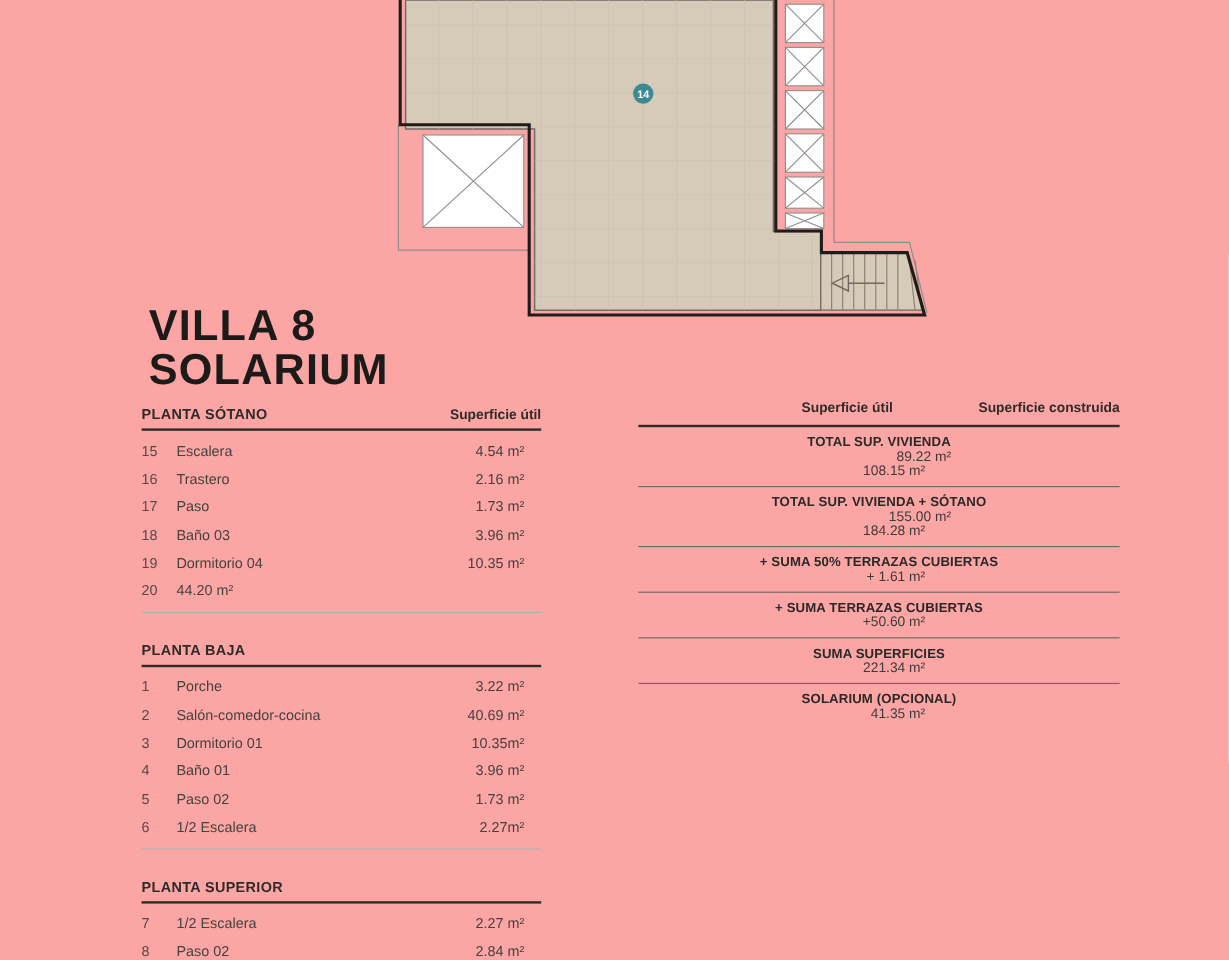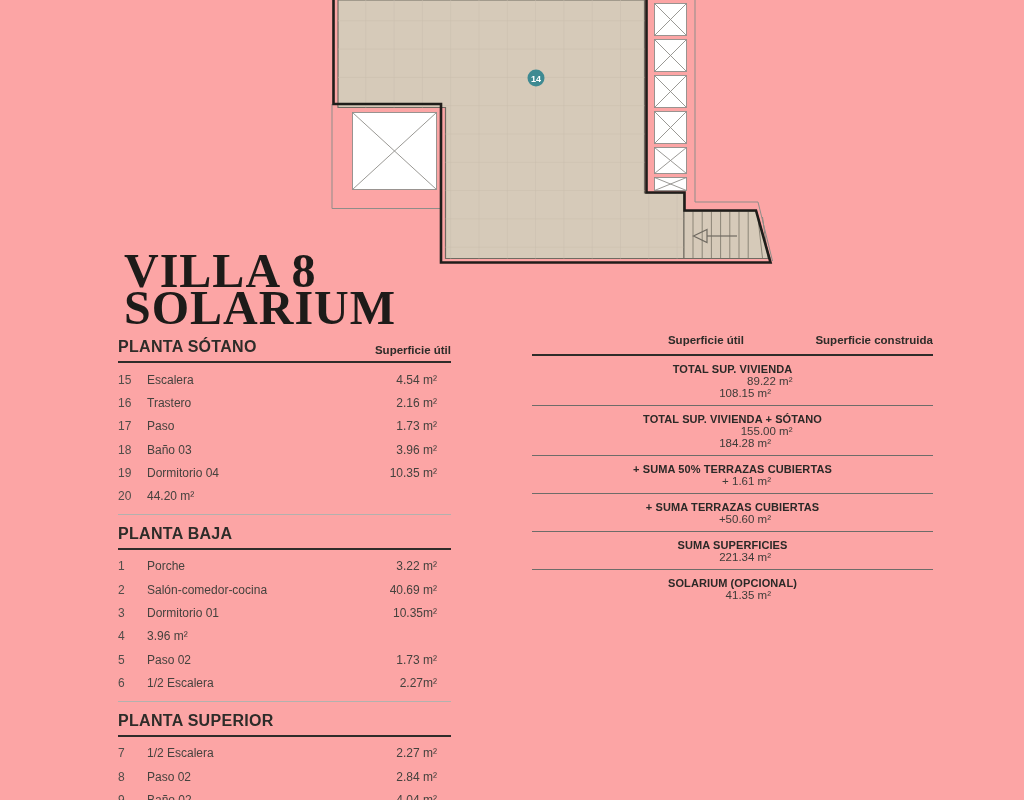--- a/index.html
+++ b/index.html
@@ -4,29 +4,29 @@
 <style>
   html,body{margin:0;padding:0;background:#fff;}
   .page{position:relative;width:1024px;height:800px;background:#fca5a5;overflow:hidden;
         font-family:"Liberation Sans",sans-serif;color:#3d3b38;}
 
   
   .plan-svg{position:absolute;left:0;top:0;}
 
   
   .title{position:absolute;left:124px;top:252px;
-         font-family:Liberation Serif, serif;font-weight:700;
-         font-size:48px;line-height:37px;letter-spacing:1px;color:#1d1b19;}
+         font-family:Liberation Sans, sans-serif;font-weight:700;
+         font-size:36px;line-height:37px;letter-spacing:1px;color:#1d1b19;}
 
   
   .room-tables{position:absolute;left:118px;top:338px;width:333px;}
-  .section + .section{border-top:1px solid #b3b1ae;margin-top:6px;padding-top:10px;}
+  .section + .section{border-top:1px solid #b3b1ae;margin-top:6px;padding-top:24px;}
   .sec-head{display:flex;justify-content:space-between;align-items:flex-end;
             border-bottom:2px solid #2e2c2a;padding-bottom:5px;}
-  .sec-title{font-size:16px;font-weight:700;letter-spacing:.3px;color:#2e2c29;}
+  .sec-title{font-size:12px;font-weight:700;letter-spacing:.3px;color:#2e2c29;}
   .sec-col{font-size:11.5px;font-weight:700;color:#2e2c29;}
   .rows{padding-top:5px;}
   .row{display:flex;align-items:center;height:23.3px;font-size:12px;color:#45423e;}
   .row .num{width:29px;color:#504d49;}
   .row .lbl{flex:1;}
   .row .val{padding-right:14px;}
 
   
   .summary{position:absolute;left:532px;top:334px;width:401px;}
   .shead{display:flex;align-items:flex-end;border-bottom:2px solid #2e2c2a;padding-bottom:8px;}
@@ -175,20 +175,21 @@
             <span class="lbl">Salón-comedor-cocina</span>
             <span class="val">40.69 m²</span>
           </div>
           <div class="row">
             <span class="num">3</span>
             <span class="lbl">Dormitorio 01</span>
             <span class="val">10.35m²</span>
           </div>
           <div class="row">
             <span class="num">4</span>
+            <span class="lbl">Baño 01</span>
             <span class="val">3.96 m²</span>
           </div>
           <div class="row">
             <span class="num">5</span>
             <span class="lbl">Paso 02</span>
             <span class="val">1.73 m²</span>
           </div>
           <div class="row">
             <span class="num">6</span>
             <span class="lbl">1/2 Escalera</span>

